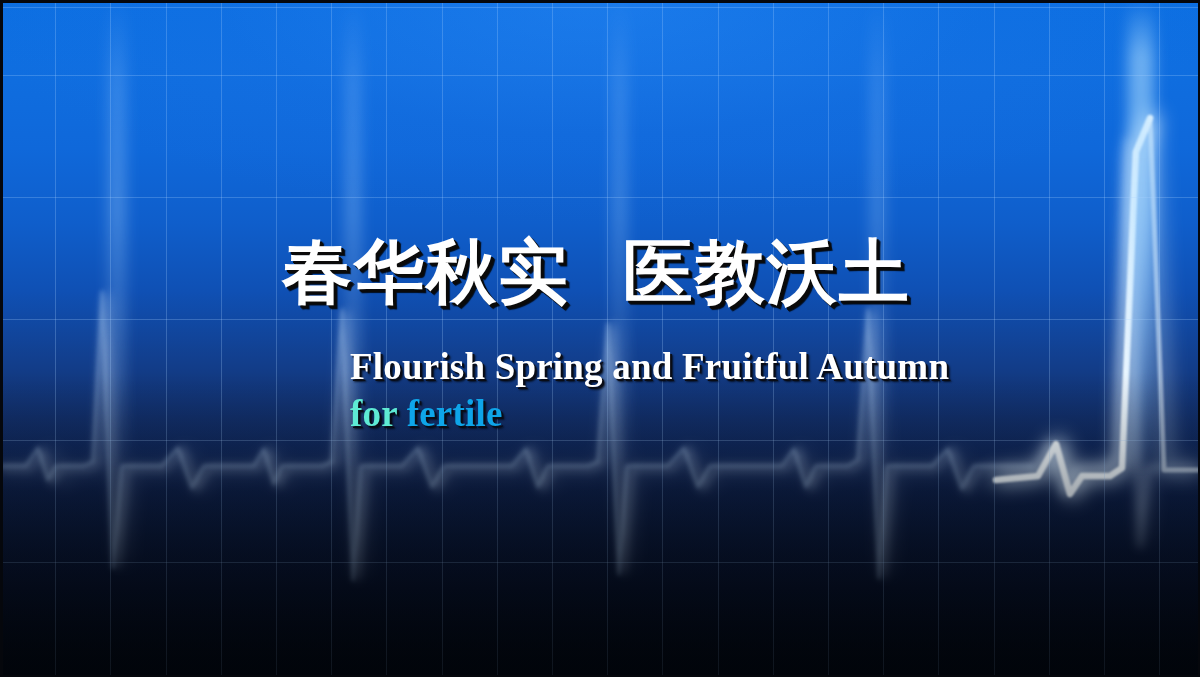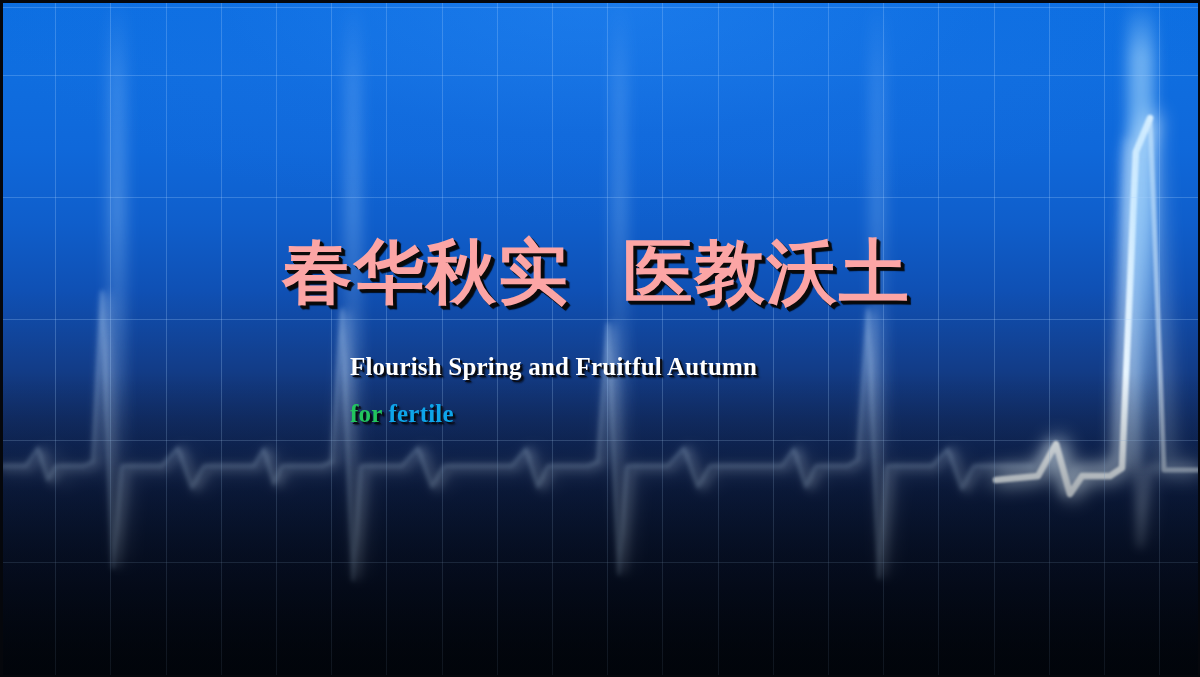--- a/index.html
+++ b/index.html
@@ -127,48 +127,48 @@
   .title-cn {
     position: absolute;
     left: 282px;
     top: 232px;
     margin: 0;
     font-family: "DejaVu Sans", "Liberation Sans", sans-serif;
     font-weight: 700;
     font-size: 70px;
     line-height: 80px;
     letter-spacing: 2px;
-    color: #fca5a5;
+    color: #ffffff;
     text-shadow:
        2px 2px 0 #0a0a0a,
        3px 3px 0 #0a0a0a,
        4px 4px 1px rgba(0,0,0,0.85);
     white-space: pre;
   }
   .subtitle {
     position: absolute;
     left: 350px;
     margin: 0;
     font-family: "Liberation Serif", "DejaVu Serif", serif;
     font-weight: 700;
-    font-size: 25px;
+    font-size: 37px;
     line-height: 34px;
     letter-spacing: 0.2px;
     white-space: pre;
   }
   .subtitle-line1 {
     top: 350px;
     color: #ffffff;
     text-shadow:
        2px 2px 0 rgba(10,12,20,0.95),
        3px 3px 2px rgba(0,0,0,0.7);
   }
   .subtitle-line2 { top: 397px; }
   .sub-for {
-    color: #22c55e;
+    color: #5eead4;
     text-shadow:
        2px 2px 0 rgba(10,12,20,0.95),
        3px 3px 2px rgba(0,0,0,0.7);
   }
   .sub-fertile {
     color: #0ea5e9;
     text-shadow:
        2px 2px 0 rgba(10,12,20,0.9),
        3px 3px 2px rgba(0,0,0,0.6);
   }

